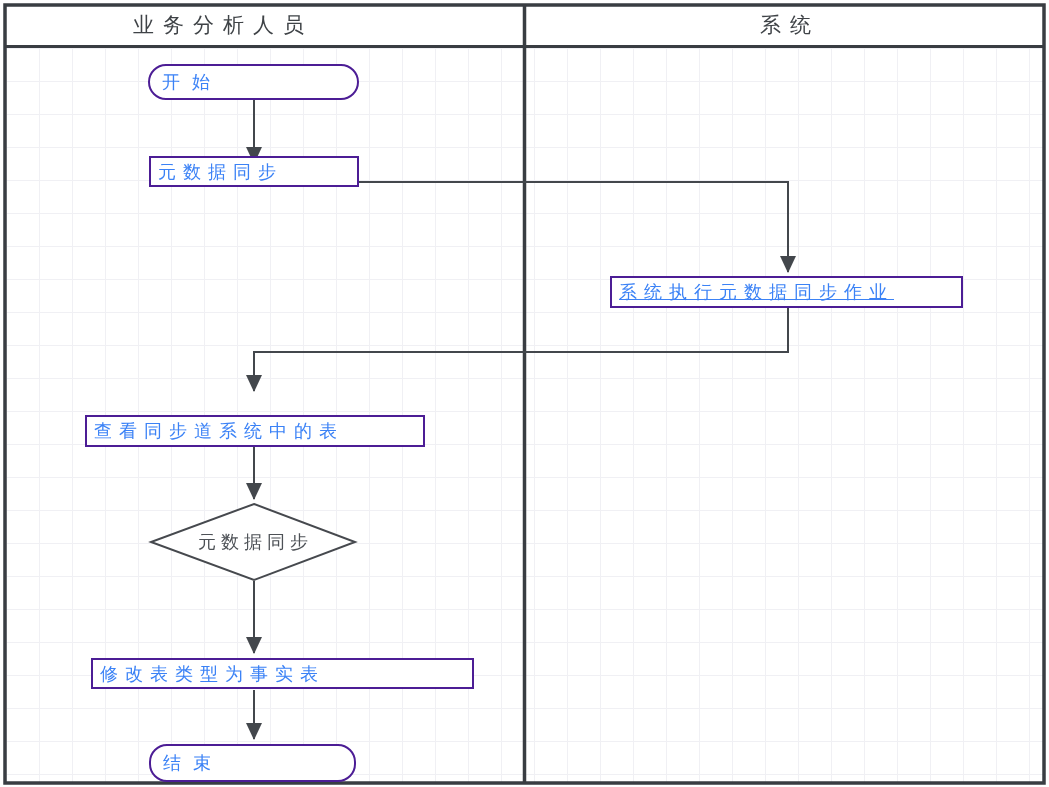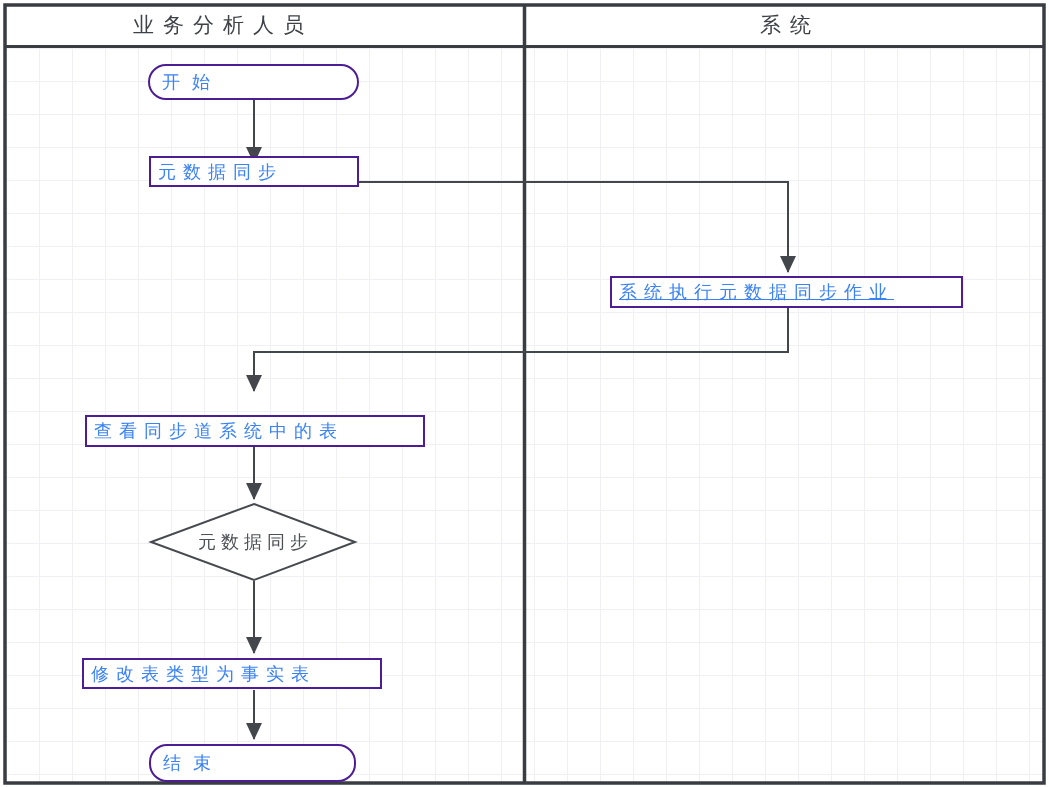--- a/index.html
+++ b/index.html
@@ -96,21 +96,21 @@
   </div>
 
   <div class="node" style="left:85px; top:395px; width:340px; height:32px;margin-top:20px;">
     <span>查看同步道系统中的表</span>
   </div>
 
   <div class="diamond-label" style="left:151px; top:504px; width:204px; height:76px;">
     <span>元数据同步</span>
   </div>
 
-  <div class="node" style="left:82px; top:658px; width:300px; height:31px;">
+  <div class="node" style="left:91px; top:658px; width:383px; height:31px;">
     <span>修改表类型为事实表</span>
   </div>
 
   <div class="node terminator" style="left:149px; top:744px; width:207px; height:38px;">
     <span>结束</span>
   </div>
 
 </div>
 
 </body></html>

